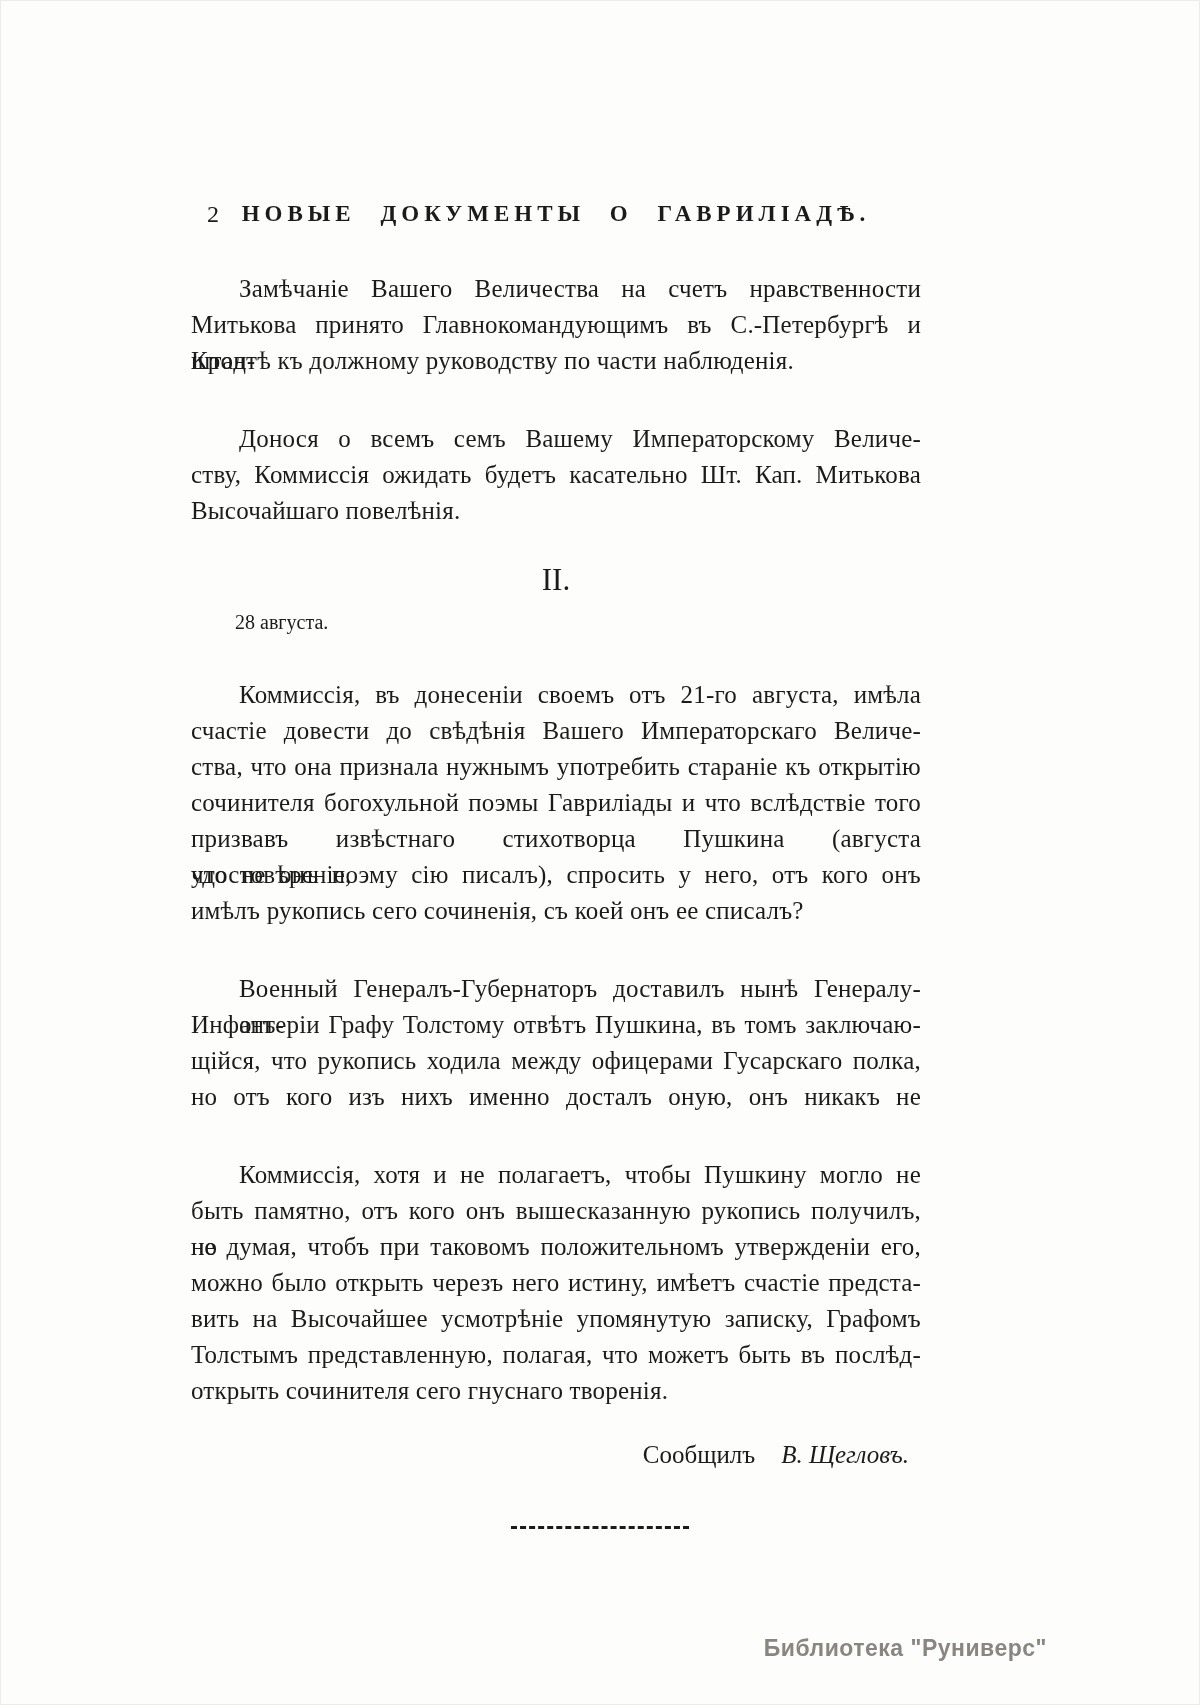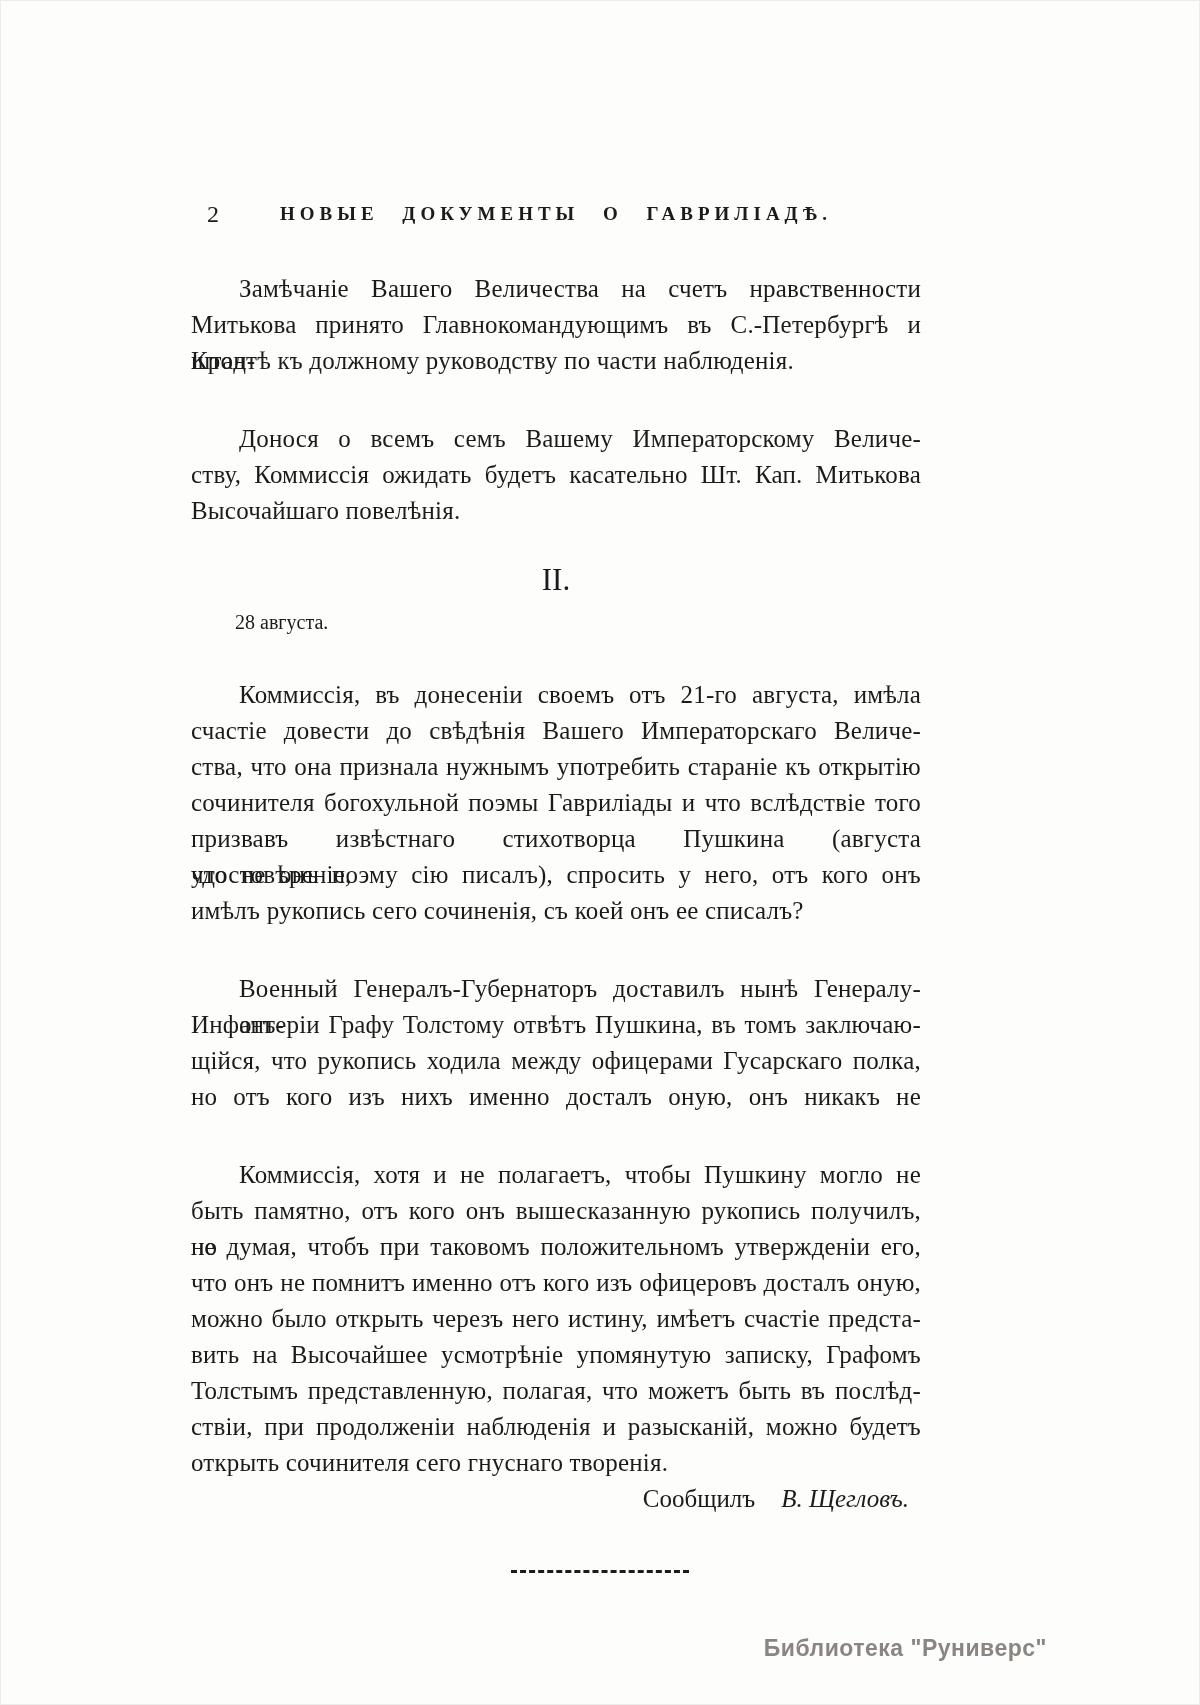--- a/index.html
+++ b/index.html
@@ -23,21 +23,21 @@
     height:30px;
     margin-bottom:24px;
   }
   .page-number {
     position:absolute; left:16px; top:0;
     font-size:24px; line-height:30px;
   }
   .running-title {
     display:block;
     text-align:center;
-    font-size:19px; line-height:30px;
+    font-size:23px; line-height:30px;
     font-weight:bold;
     letter-spacing:5px;
     word-spacing:14px;
   }
   .paragraph { margin:0; }
   .tline {
     font-size:25px;
     line-height:36px;
     height:36px;
     white-space:normal;
@@ -52,21 +52,21 @@
     text-align:center;
     font-size:31px; line-height:34px;
   }
   .date-line {
     margin-top:12px;
     margin-bottom:10px;
     padding-left:44px;
     font-size:20px; line-height:26px;
   }
   .signature-line {
-    margin-top:1px;
+    margin-top:29px;
     padding-right:12px;
     text-align:right;
     font-size:25px; line-height:34px;
   }
   .signature-name {
     font-style:italic;
     margin-left:26px;
   }
   .section-divider {
     margin:54px 0 0 320px;
@@ -118,25 +118,23 @@
         <div class="paragraph">
           <div class="tline indent">Военный Генералъ-Губернаторъ доставилъ нынѣ Генералу-отъ-</div>
           <div class="tline">Инфантеріи Графу Толстому отвѣтъ Пушкина, въ томъ заключаю-</div>
           <div class="tline">щійся, что рукопись ходила между офицерами Гусарскаго полка,</div>
           <div class="tline">но отъ кого изъ нихъ именно досталъ оную, онъ никакъ не</div>
         </div>
         <div class="paragraph">
           <div class="tline indent">Коммиссія, хотя и не полагаетъ, чтобы Пушкину могло не</div>
           <div class="tline">быть памятно, отъ кого онъ вышесказанную рукопись получилъ, но</div>
           <div class="tline">не думая, чтобъ при таковомъ положительномъ утвержденіи его,</div>
-          <div class="tline">что онъ не помнитъ именно отъ кого изъ офицеровъ досталъ оную,</div>
           <div class="tline">можно было открыть черезъ него истину, имѣетъ счастіе предста-</div>
           <div class="tline">вить на Высочайшее усмотрѣніе упомянутую записку, Графомъ</div>
           <div class="tline">Толстымъ представленную, полагая, что можетъ быть въ послѣд-</div>
-          <div class="tline">ствіи, при продолженіи наблюденія и разысканій, можно будетъ</div>
           <div class="tline last">открыть сочинителя сего гнуснаго творенія.</div>
         </div>
         <div class="signature-line"><span>Сообщилъ</span><span class="signature-name">В. Щегловъ.</span></div>
         <div class="section-divider"></div>
       </div>
   </div>
   <div class="watermark">Библиотека "Руниверс"</div>
 </div>
 
 </body></html>

